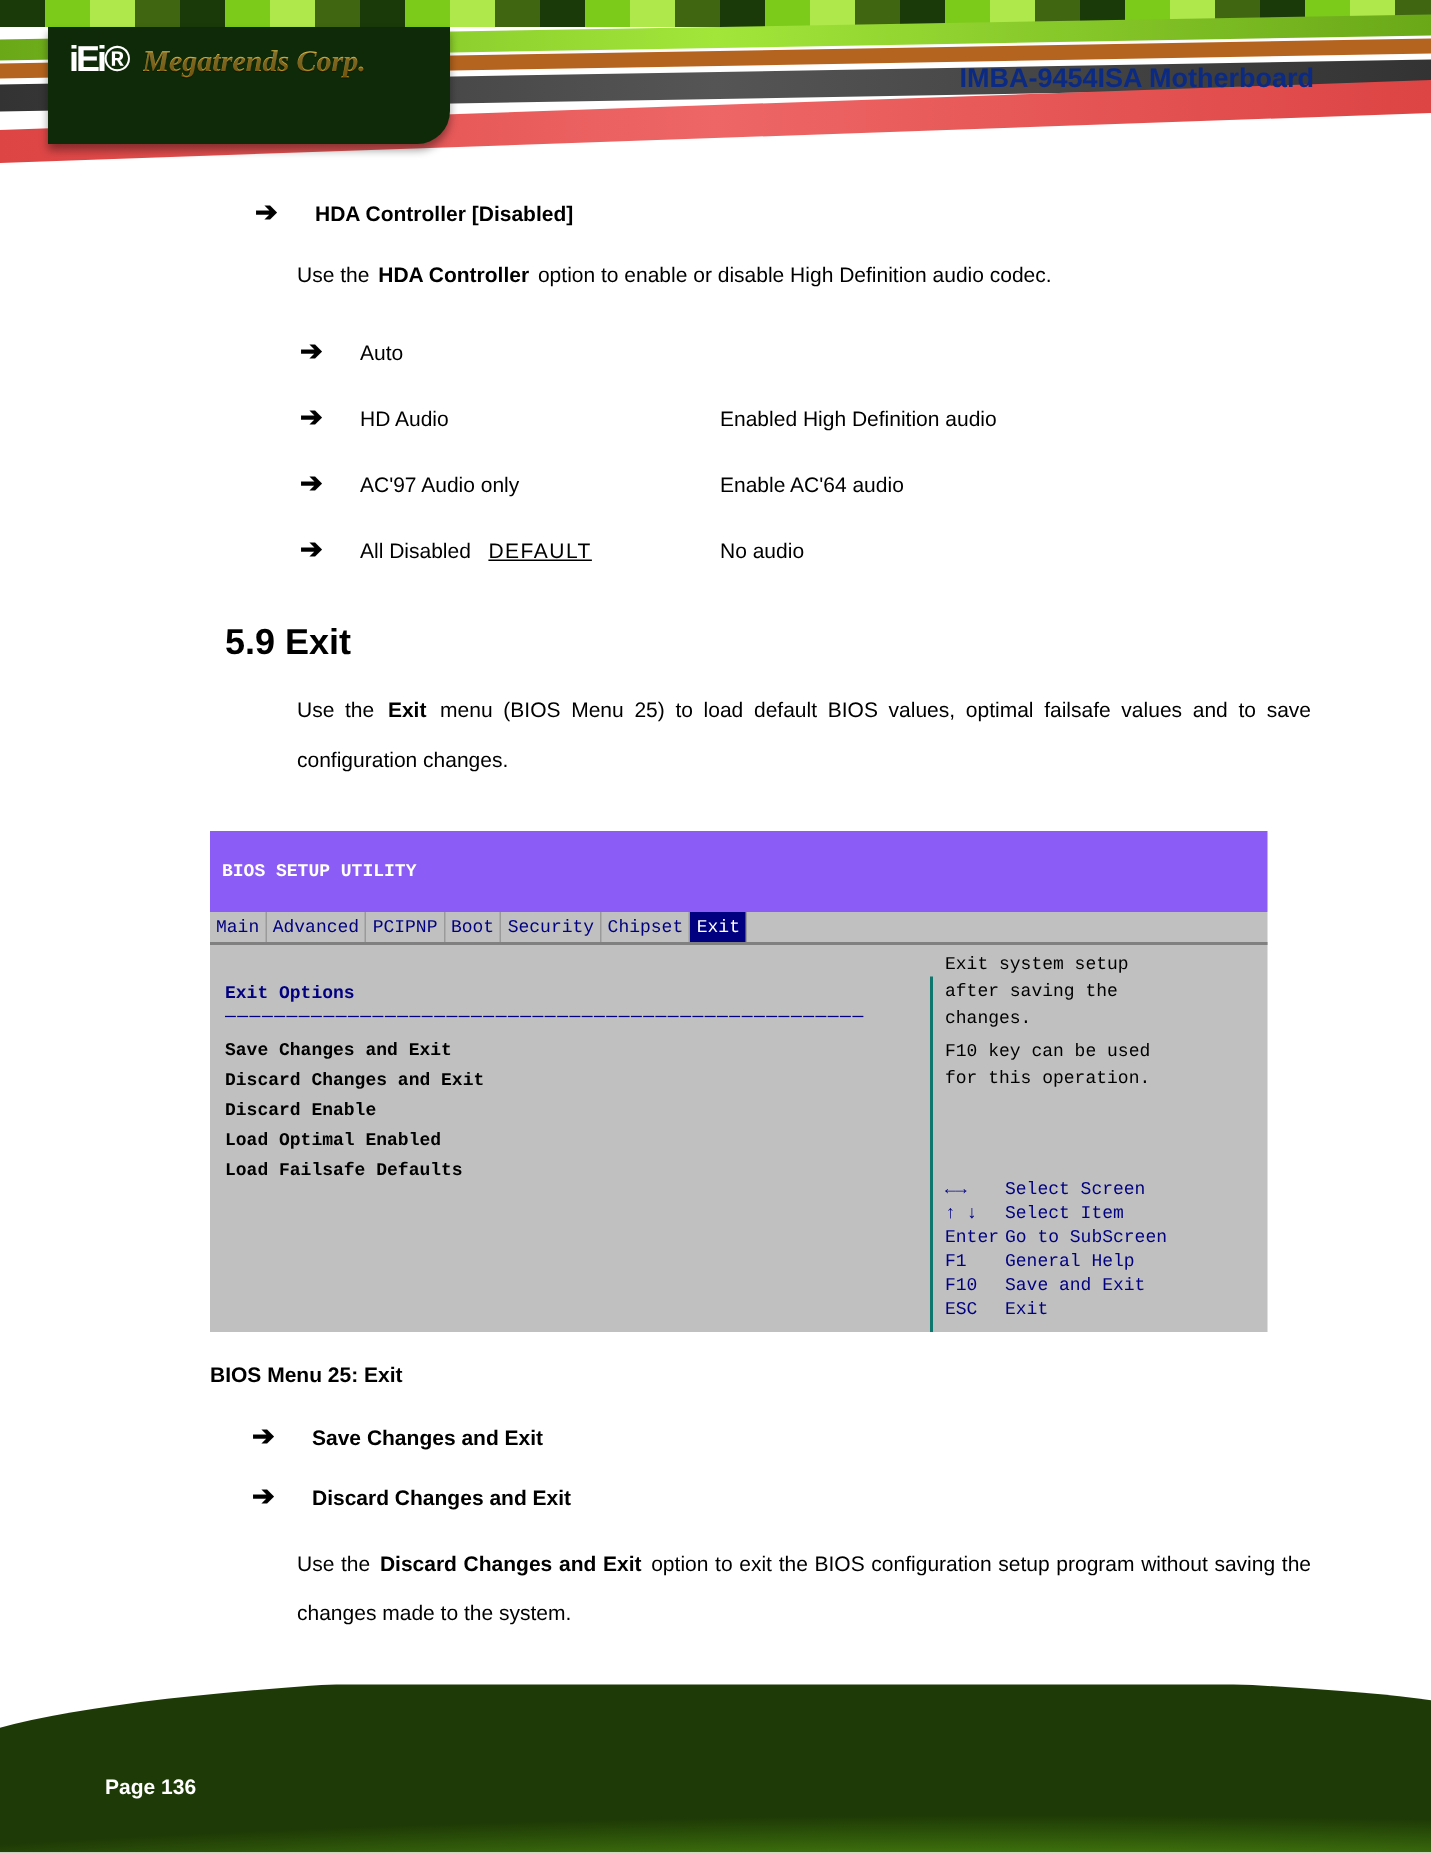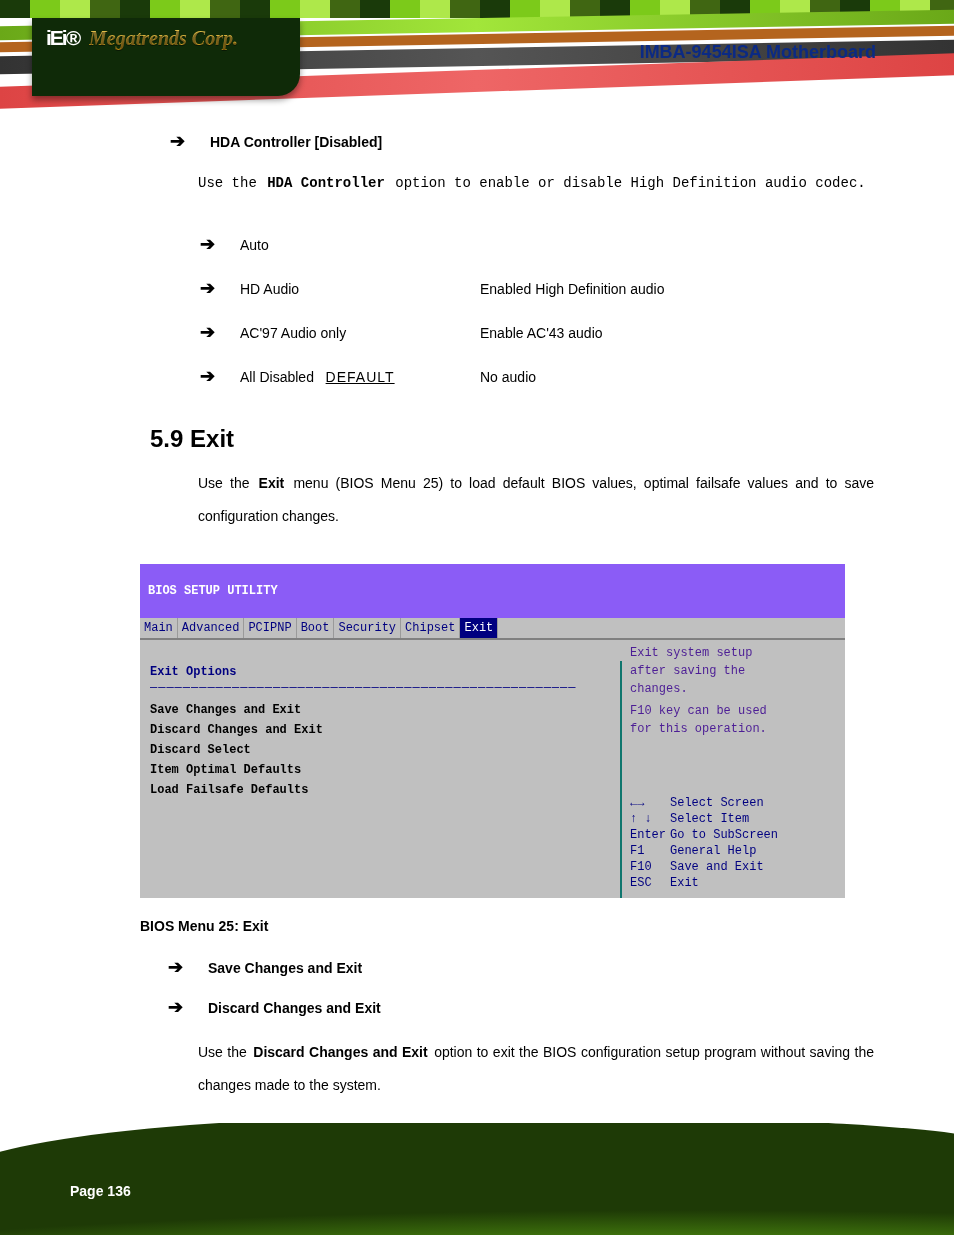--- a/index.html
+++ b/index.html
@@ -52,21 +52,21 @@
     width: 240px;
     height: 62px;
     background: #0f2a08;
     border-radius: 0 0 22px 0;
     box-shadow: 0 4px 6px rgba(0,0,0,0.4);
     padding: 8px 14px;
     color: #fff;
   }
   .logo-iei {
     font-family: "Trebuchet MS", sans-serif;
-    font-size: 21px;
+    font-size: 24px;
     font-weight: bold;
     letter-spacing: -2px;
     display: inline-block;
   }
   .logo-tech {
     display: inline-block;
     font-family: "Times New Roman", serif;
     font-size: 20px;
     font-weight: bold;
     font-style: italic;
@@ -85,21 +85,21 @@
     font-weight: bold;
     font-size: 18px;
   }
   .row-opt {
     display: flex;
     align-items: baseline;
     margin-bottom: 18px;
   }
   .row-opt .arrow-bullet { width: 40px; }
   .bold-label { font-weight: bold; }
-  .intro-line { margin: 18px 0 36px 28px; line-height: 1.9; font-family: Liberation Mono, monospace; }
+  .intro-line { margin: 18px 0 26px 28px; line-height: 1.9; }
   .opt-table {
     margin-left: 30px;
   }
   .opt-table .row-opt { margin-bottom: 22px; }
   .opt-table .opt-name { width: 240px; display:inline-block; }
   .opt-table .default-tag { font-size: 14px; letter-spacing: 1px; text-decoration: underline; }
   .section-head {
     font-weight: bold;
     font-size: 24px;
     margin: 38px 0 14px -20px;
@@ -161,21 +161,21 @@
     white-space: nowrap;
   }
   .bios-left .item { color:#000; margin-bottom: 6px; font-weight: bold; }
   .bios-right {
     flex: 1;
     padding: 6px 8px;
     color:#000080;
     display: flex;
     flex-direction: column;
   }
-  .bios-right .desc { color:#4c1d95; margin-bottom: 4px; }
+  .bios-right .desc { color:#000000; margin-bottom: 4px; }
   .bios-right .help-block { margin-top: auto; }
   .bios-right .hl { color:#000080; font-weight:bold; }
   .bios-right .key-row { margin-bottom: 2px; }
   .bios-right .key-sym { display:inline-block; width:40px; }
   .bios-footer {
     background: #000080;
     color:#fff;
     padding: 3px 10px;
     text-align: center;
     font-size: 11px;
@@ -269,21 +269,21 @@
     <div class="row-opt">
       <span class="arrow-bullet">➔</span>
       <span class="opt-name">HD Audio</span>
       <span class="default-tag"></span>
       <span>Enabled High Definition audio</span>
     </div>
     <div class="row-opt">
       <span class="arrow-bullet">➔</span>
       <span class="opt-name">AC'97 Audio only</span>
       <span class="default-tag"></span>
-      <span>Enable AC'43 audio</span>
+      <span>Enable AC'64 audio</span>
     </div>
     <div class="row-opt">
       <span class="arrow-bullet">➔</span>
       <span class="opt-name">
         <span>All Disabled</span>
         &nbsp;&nbsp;<span class="default-tag">DEFAULT</span>
       </span>
       <span>No audio</span>
     </div>
   </div>
@@ -305,23 +305,23 @@
       <div class="bios-tab">Security</div>
       <div class="bios-tab">Chipset</div>
       <div class="bios-tab sel">Exit</div>
     </div>
     <div class="bios-body">
       <div class="bios-left">
         <div class="hdr">Exit Options</div>
         <div class="divider">────────────────────────────────────────────────────</div>
         <div class="item">Save Changes and Exit</div>
         <div class="item">Discard Changes and Exit</div>
-        <div class="item">Discard Select</div>
+        <div class="item">Discard Enable</div>
         <div class="item"></div>
-        <div class="item">Item Optimal Defaults</div>
+        <div class="item">Load Optimal Enabled</div>
         <div class="item">Load Failsafe Defaults</div>
       </div>
       <div class="bios-right">
         <div class="desc">Exit system setup</div>
         <div class="desc">after saving the</div>
         <div class="desc">changes.</div>
         <div class="desc"></div>
         <div class="desc">F10 key can be used</div>
         <div class="desc">for this operation.</div>
         <div class="help-block">

